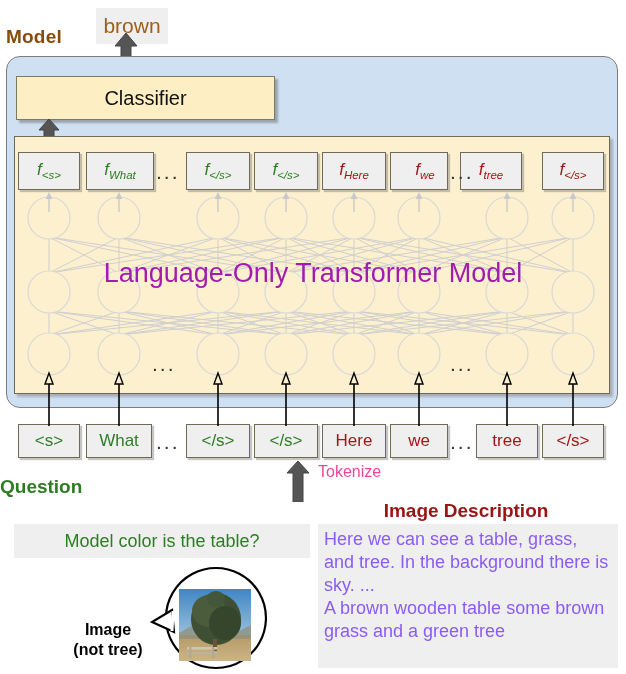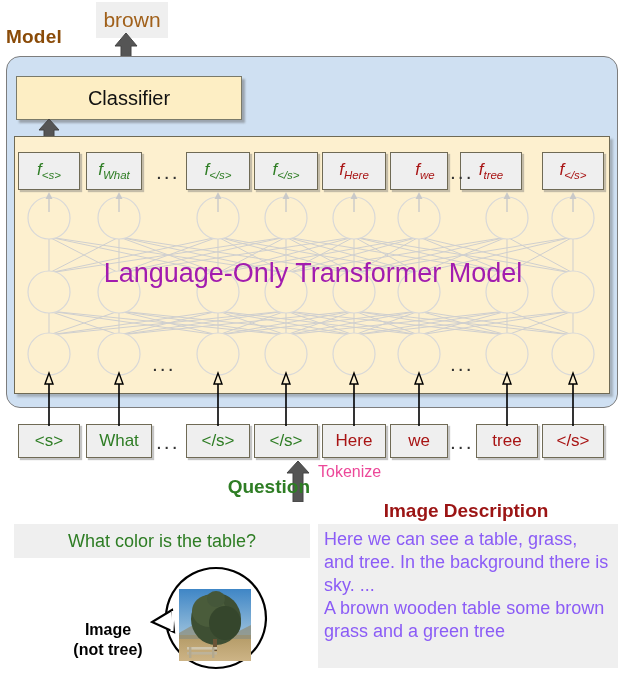--- a/index.html
+++ b/index.html
@@ -3,30 +3,30 @@
 <meta charset="utf-8">
 <style>
   html,body{margin:0;padding:0;background:#ffffff;}
   body{width:626px;height:674px;position:relative;
        font-family:"Liberation Sans","DejaVu Sans",sans-serif;
        overflow:hidden;}
   .abs{position:absolute;}
 
   
   #answer-label{left:6px;top:26px;font-size:19px;font-weight:bold;color:#8a4b08;letter-spacing:.2px;}
-  #answer-box{left:96px;top:2px;width:72px;height:36px;background:#efefef;
+  #answer-box{left:96px;top:8px;width:72px;height:36px;background:#efefef;
               display:flex;align-items:center;justify-content:center;}
   #answer-text{font-size:21px;color:#a0601a;}
 
   
   #model-panel{left:6px;top:56px;width:612px;height:352px;background:#cfe0f2;
                border:1.6px solid #7d7d7d;border-radius:14px;box-sizing:border-box;}
 
   
-  #classifier-box{left:16px;top:76px;width:226px;height:44px;background:#fdeec4;
+  #classifier-box{left:16px;top:76px;width:259px;height:44px;background:#fdeec4;
                   border:1.5px solid #7a7a6a;box-sizing:border-box;
                   display:flex;align-items:center;justify-content:center;
                   box-shadow:3px 3px 2px rgba(90,90,90,.45);text-align:right;}
   #classifier-text{font-size:20px;color:#111;}
 
   
   #transformer-panel{left:14px;top:136px;width:596px;height:258px;background:#fdf0cf;
                      border:1.6px solid #6f6a55;box-sizing:border-box;
                      box-shadow:3px 3px 2px rgba(90,90,90,.35);}
   #transformer-title{left:0;top:258px;width:626px;text-align:center;
@@ -42,21 +42,21 @@
   .red{color:#a81414;}
 
   
   .tbox{height:34px;background:#efefef;border:1.5px solid #6f6a55;box-sizing:border-box;
         display:flex;align-items:center;justify-content:center;top:424px;
         box-shadow:2px 2px 1px rgba(110,110,110,.4);font-size:17px;}
 
   .dots{position:absolute;font-size:21px;color:#333;letter-spacing:2px;}
 
   
-  #question-head{left:0;top:476px;width:310px;text-align:right;
+  #question-head{left:0;top:476px;width:310px;text-align:left;
                  font-size:19px;font-weight:bold;color:#2e7d24;}
   #question-box{left:14px;top:524px;width:296px;height:34px;background:#efefef;
                 display:flex;align-items:center;justify-content:center;}
   #question-text{font-size:18px;color:#2e7d24;}
 
   #desc-head{left:316px;top:500px;width:300px;text-align:center;
              font-size:19px;font-weight:bold;color:#9b1414;}
   #desc-box{left:318px;top:524px;width:300px;height:144px;background:#efefef;
             padding:4px 6px;box-sizing:border-box;}
   #desc-text{font-size:18px;color:#8b5cf6;line-height:1.28;white-space:pre-line;}
@@ -217,21 +217,21 @@
 
 <div class="abs dots" style="left:152px;top:352px;">...</div>
 <div class="abs dots" style="left:450px;top:352px;">...</div>
 
 <div class="abs" id="transformer-title">Language-Only Transformer Model</div>
 
 <div id="fbox-layer">
     <div class="abs fbox" style="left: 18px; width: 62px;">
       <span class="ftext green">f<sub>&lt;s&gt;</sub></span>
     </div>
-    <div class="abs fbox" style="left: 86px; width: 56px;">
+    <div class="abs fbox" style="left: 86px; width: 68px;">
       <span class="ftext green">f<sub>What</sub></span>
     </div>
     <div class="abs fbox" style="left: 186px; width: 64px;">
       <span class="ftext green">f<sub>&lt;/s&gt;</sub></span>
     </div>
     <div class="abs fbox" style="left: 254px; width: 64px;">
       <span class="ftext green">f<sub>&lt;/s&gt;</sub></span>
     </div>
     <div class="abs fbox" style="left: 322px; width: 64px;">
       <span class="ftext red">f<sub>Here</sub></span>
@@ -315,21 +315,21 @@
     </svg>
   </div>
 
 <svg class="abs" style="left:285px;top:460px;" width="26" height="42">
   <polygon points="8,42 8,13 2,13 13,1 24,13 18,13 18,42" fill="#555" stroke="#444" stroke-width="1"></polygon>
 </svg>
 <div class="abs" id="tokenize-label">Tokenize</div>
 
 <div class="abs" id="question-head">Question</div>
 <div class="abs" id="question-box">
-  <span id="question-text">What color is the table?</span>
+  <span id="question-text">Model color is the table?</span>
 </div>
 
 <div class="abs" id="desc-head">Image Description</div>
 <div class="abs" id="desc-box">
   <div id="desc-text">Here we can see a table, grass, and tree.  In the background there is sky. ...
 A brown wooden table some brown grass and a green tree</div>
 </div>
 
 <div class="abs" id="image-label">
   <span>Image</span><br>

